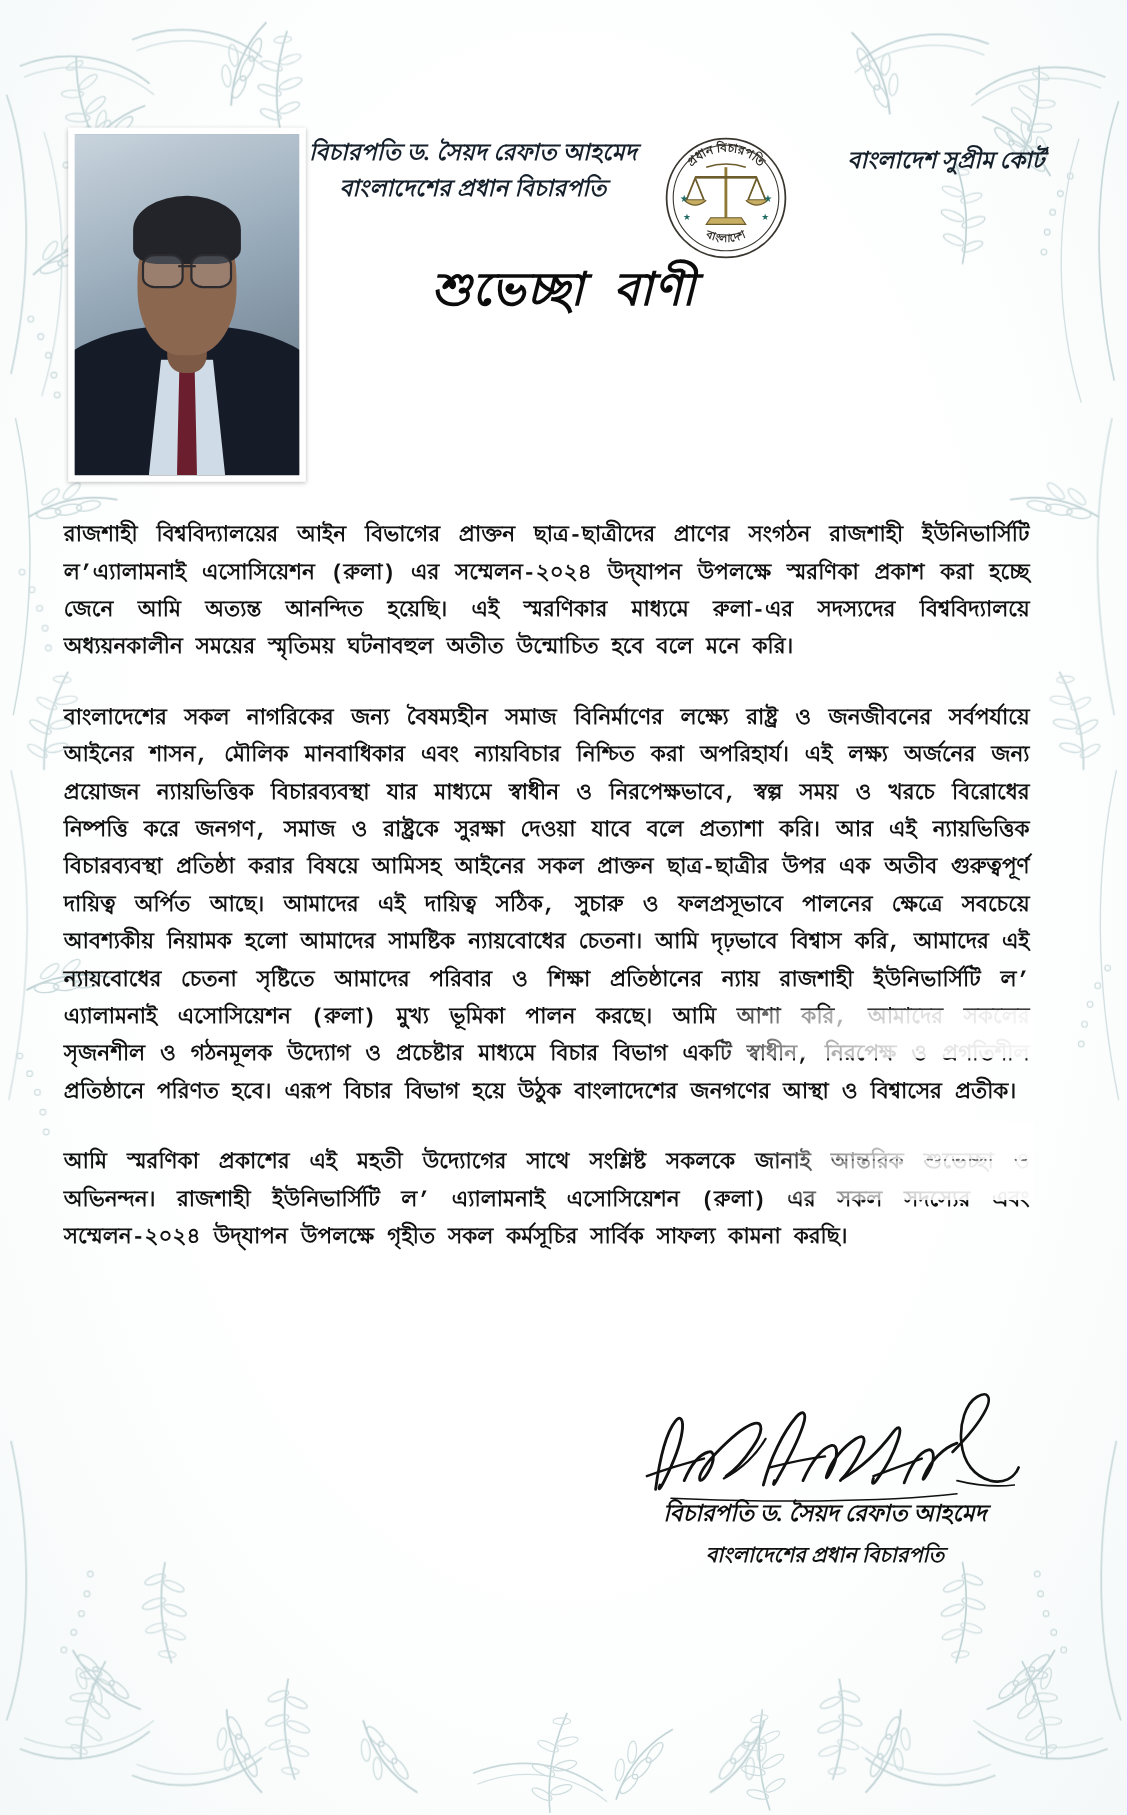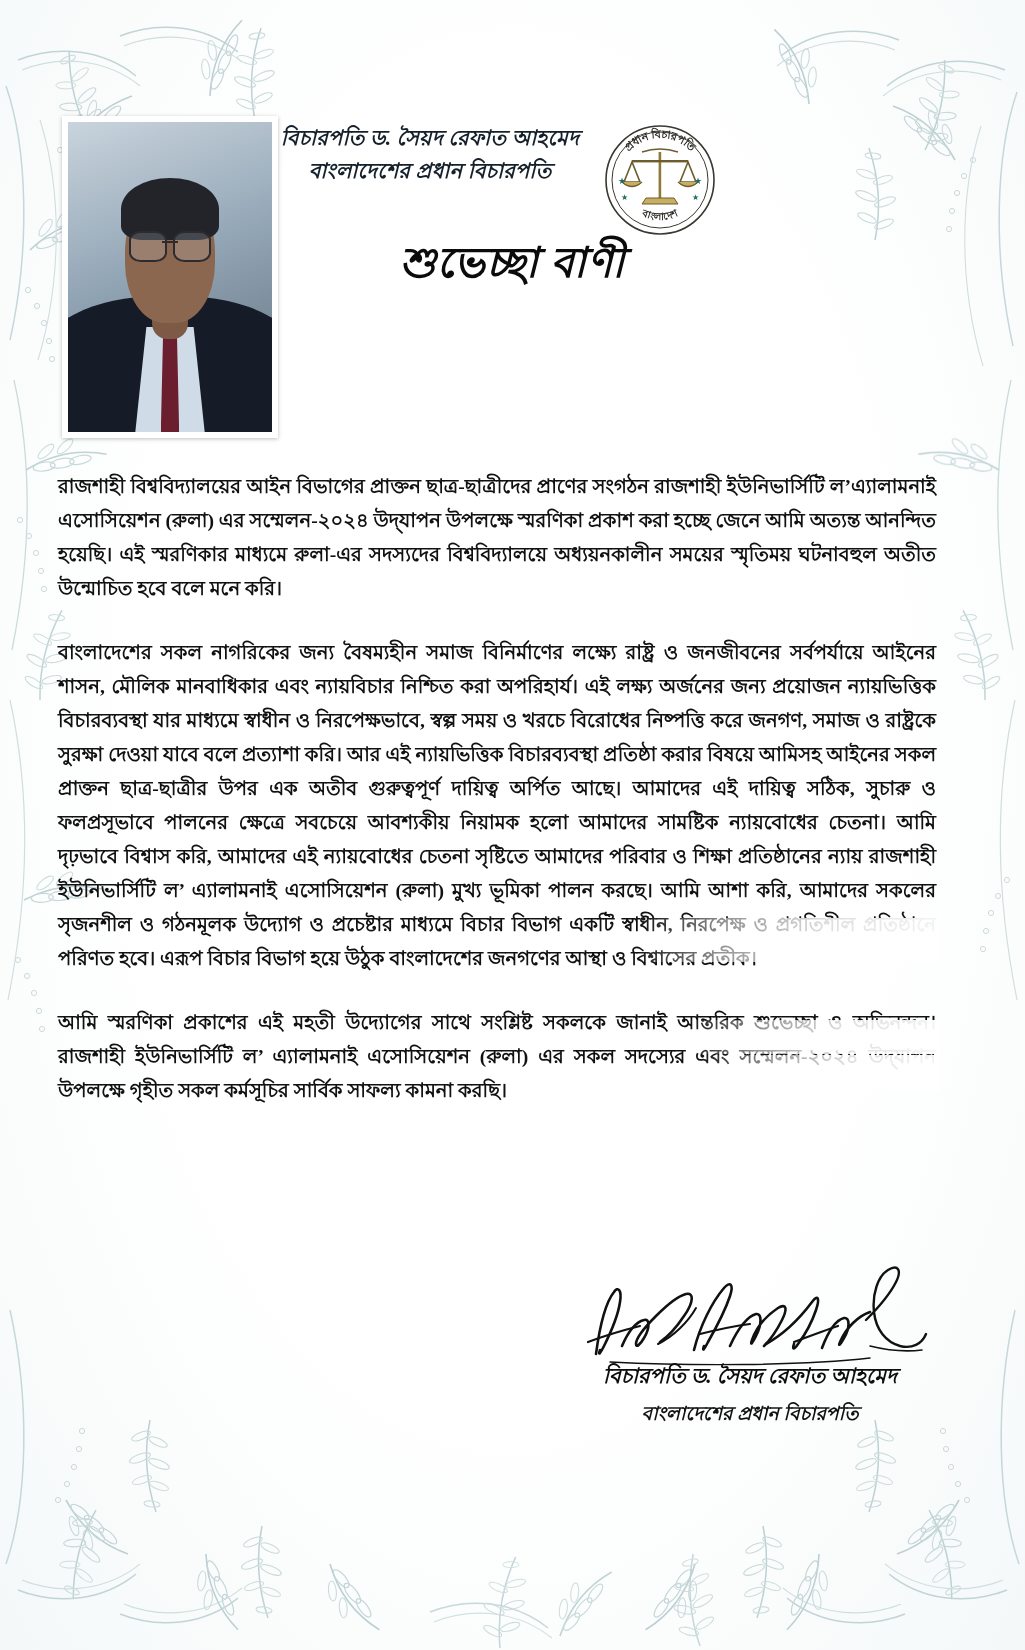--- a/index.html
+++ b/index.html
@@ -123,34 +123,34 @@
     line-height:1.6;
     font-style:italic;
     font-weight:600;
   }
 
   .doc-title{
     position:absolute;left:0;right:0;top:230px;
     text-align:center;
   }
   .doc-title span{
-    font-family:Liberation Serif, serif;
+    font-family:Liberation Mono, monospace;
     font-size:42px;
     font-weight:700;
     font-style:italic;
     color:#0b0b0b;
     letter-spacing:1px;
   }
 
   
   .body-text{
     position:absolute;left:58px;top:470px;width:878px;
   }
   .para{
-    font-family:Liberation Serif, serif;
+    font-family:Liberation Mono, monospace;
     font-size:19.6px;
     line-height:34px;
     color:#111111;
     text-align:justify;
     text-justify:inter-word;
     margin:0 0 30px 0;
     font-weight:600;
   }
   
   .fade-mask{
@@ -348,20 +348,21 @@
           <text font-size="11" font-weight="bold" fill="#2f2c26" font-family="'Liberation Serif',serif">
             <textPath href="#sealTop" startOffset="50%" text-anchor="middle">প্রধান বিচারপতি</textPath>
           </text>
           <text font-size="10" font-weight="bold" fill="#2f2c26" font-family="'Liberation Serif',serif">
             <textPath href="#sealBot" startOffset="50%" text-anchor="middle">বাংলাদেশ</textPath>
           </text>
         </svg>
       </div>
 
       <div class="court-block">
+        <div class="l1">বাংলাদেশ সুপ্রীম কোর্ট</div>
       </div>
     </div>
 
     <div class="doc-title">
       <span>শুভেচ্ছা বাণী</span>
     </div>
 
     <div class="body-text">
       <p class="para">রাজশাহী বিশ্ববিদ্যালয়ের আইন বিভাগের প্রাক্তন ছাত্র-ছাত্রীদের প্রাণের সংগঠন রাজশাহী ইউনিভার্সিটি ল’এ্যালামনাই এসোসিয়েশন (রুলা) এর সম্মেলন-২০২৪ উদ্‌যাপন উপলক্ষে স্মরণিকা প্রকাশ করা হচ্ছে জেনে আমি অত্যন্ত আনন্দিত হয়েছি। এই স্মরণিকার মাধ্যমে রুলা-এর সদস্যদের বিশ্ববিদ্যালয়ে অধ্যয়নকালীন সময়ের স্মৃতিময় ঘটনাবহুল অতীত উন্মোচিত হবে বলে মনে করি।</p>
       <p class="para">বাংলাদেশের সকল নাগরিকের জন্য বৈষম্যহীন সমাজ বিনির্মাণের লক্ষ্যে রাষ্ট্র ও জনজীবনের সর্বপর্যায়ে আইনের শাসন, মৌলিক মানবাধিকার এবং ন্যায়বিচার নিশ্চিত করা অপরিহার্য। এই লক্ষ্য অর্জনের জন্য প্রয়োজন ন্যায়ভিত্তিক বিচারব্যবস্থা যার মাধ্যমে স্বাধীন ও নিরপেক্ষভাবে, স্বল্প সময় ও খরচে বিরোধের নিষ্পত্তি করে জনগণ, সমাজ ও রাষ্ট্রকে সুরক্ষা দেওয়া যাবে বলে প্রত্যাশা করি। আর এই ন্যায়ভিত্তিক বিচারব্যবস্থা প্রতিষ্ঠা করার বিষয়ে আমিসহ আইনের সকল প্রাক্তন ছাত্র-ছাত্রীর উপর এক অতীব গুরুত্বপূর্ণ দায়িত্ব অর্পিত আছে। আমাদের এই দায়িত্ব সঠিক, সুচারু ও ফলপ্রসূভাবে পালনের ক্ষেত্রে সবচেয়ে আবশ্যকীয় নিয়ামক হলো আমাদের সামষ্টিক ন্যায়বোধের চেতনা। আমি দৃঢ়ভাবে বিশ্বাস করি, আমাদের এই ন্যায়বোধের চেতনা সৃষ্টিতে আমাদের পরিবার ও শিক্ষা প্রতিষ্ঠানের ন্যায় রাজশাহী ইউনিভার্সিটি ল’ এ্যালামনাই এসোসিয়েশন (রুলা) মুখ্য ভূমিকা পালন করছে। আমি আশা করি, আমাদের সকলের সৃজনশীল ও গঠনমূলক উদ্যোগ ও প্রচেষ্টার মাধ্যমে বিচার বিভাগ একটি স্বাধীন, নিরপেক্ষ ও প্রগতিশীল প্রতিষ্ঠানে পরিণত হবে। এরূপ বিচার বিভাগ হয়ে উঠুক বাংলাদেশের জনগণের আস্থা ও বিশ্বাসের প্রতীক।</p>

